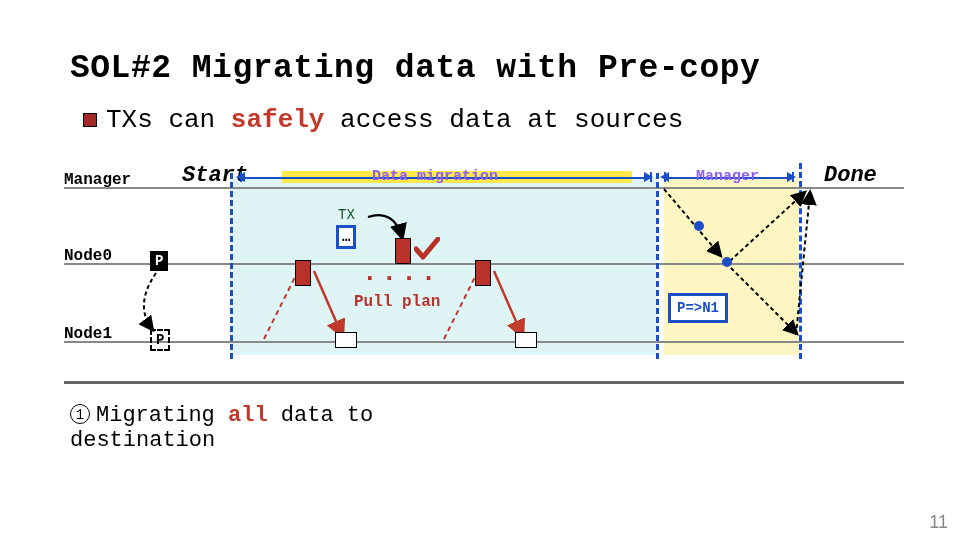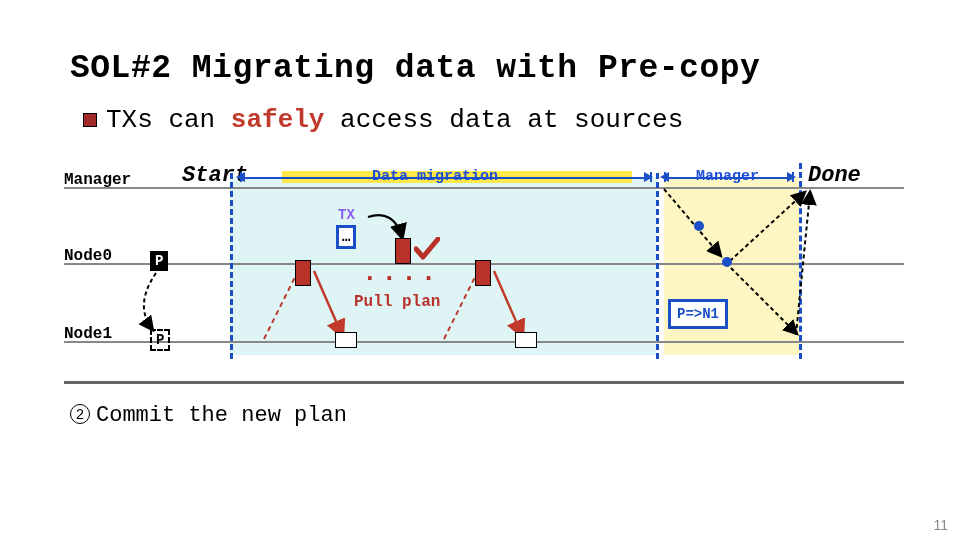--- a/index.html
+++ b/index.html
@@ -67,21 +67,21 @@
     padding: 1px 4px;
   }
   .start-label, .done-label {
     position: absolute;
     font-style: italic;
     font-weight: bold;
     font-size: 22px;
   }
   .phase-label {
     position: absolute;
-    color: #1d4ed8;
+    color: #8b5cf6;
     font-weight: bold;
     font-size: 15px;
     z-index: 3;
   }
   .yellow-strip {
     position: absolute;
     background: #ffe94a;
     height: 12px;
     z-index: 1;
   }
@@ -139,22 +139,22 @@
     border: 3px solid #1a4fc7;
     font-weight: bold;
     color: #000;
     font-size: 14px;
     padding: 1px 3px;
     background: #fff;
     z-index: 4;
   }
   .tx-label {
     position:absolute;
-    color:#8b5cf6;
-    font-weight:bold;
+    color:#14532d;
+    font-weight:normal;
     font-size:14px;
     z-index:5;
   }
   .pull-label {
     position: absolute;
     color: #b8322a;
     font-weight: bold;
     font-size: 16px;
     z-index: 3;
   }
@@ -211,21 +211,21 @@
     margin-right:6px;
     vertical-align: 2px;
   }
   .bottom-item { max-width: 380px; }
   .page-num {
     position:absolute;
     right:24px;
     bottom:14px;
     color:#888;
     font-family: Arial, sans-serif;
-    font-size:14px;
+    font-size:18px;
     margin-top:17px;
   }
 </style>
 </head>
 <body>
 
 <div class="slide">
   <div class="title">SOL#2 Migrating data with Pre-copy</div>
 
   <div class="bullet-row">
@@ -250,21 +250,21 @@
     <div class="row-label" style="left:0; top:160px;">Node1</div>
 
     <div class="p-badge" style="left:86px; top:86px;">P</div>
     <div class="p-badge-dashed" style="left:86px; top:164px;">P</div>
 
     <div class="blue-dash" style="left:166px; top:8px; height:186px;"></div>
     <div class="blue-dash" style="left:592px; top:8px; height:186px;"></div>
     <div class="blue-dash" style="left:735px; top:-2px; height:196px;"></div>
 
     <div class="start-label" style="left:118px; top:-2px;">Start</div>
-    <div class="done-label" style="left:744px; top:-2px;">Done</div>
+    <div class="done-label" style="left:760px; top:-2px;">Done</div>
 
     <div class="yellow-strip" style="left:218px; top:6px; width:350px;"></div>
     <div class="phase-label" style="left:308px; top:3px;">Data migration</div>
     <div class="blue-span" style="left:176px; top:12px; width:410px;"></div>
     <div class="arrow-tip l" style="left:172px; top:7px;"></div>
     <div class="arrow-tip r" style="left:580px; top:7px;"></div>
     <div class="blue-tick" style="left:176px; top:7px;"></div>
     <div class="blue-tick" style="left:586px; top:7px;"></div>
 
     <div class="phase-label" style="left:632px; top:3px;">Manager</div>
@@ -311,25 +311,25 @@
 
     <svg class="checkmark" style="left:350px; top:72px; width:26px; height:24px;">
       <path d="M2 12 L9 20 L24 2" stroke="#b8322a" stroke-width="5" fill="none" stroke-linecap="round" stroke-linejoin="round"></path>
     </svg>
 
     <div class="red-dots" style="left:298px; top:98px;">····</div>
     <div class="pull-label" style="left:290px; top:128px;">Pull plan</div>
 
     <div class="blue-dot" style="left:630px; top:56px;"></div>
     <div class="blue-dot" style="left:658px; top:92px;"></div>
-    <div class="commit-box" style="left:604px; top:134px;">P=&gt;N1</div>
+    <div class="commit-box" style="left:604px; top:128px;">P=&gt;N1</div>
 
   </div>
 
   <div class="bottom-row">
     <div class="bottom-item">
-      <span class="num-circle">2</span><span>Commit the new plan</span>
+      <span class="num-circle">1</span><span>Migrating </span><span class="red">all</span><span> data to destination</span>
     </div>
   </div>
 
 </div>
 
 <div class="page-num">11</div>
 
 </body></html>

